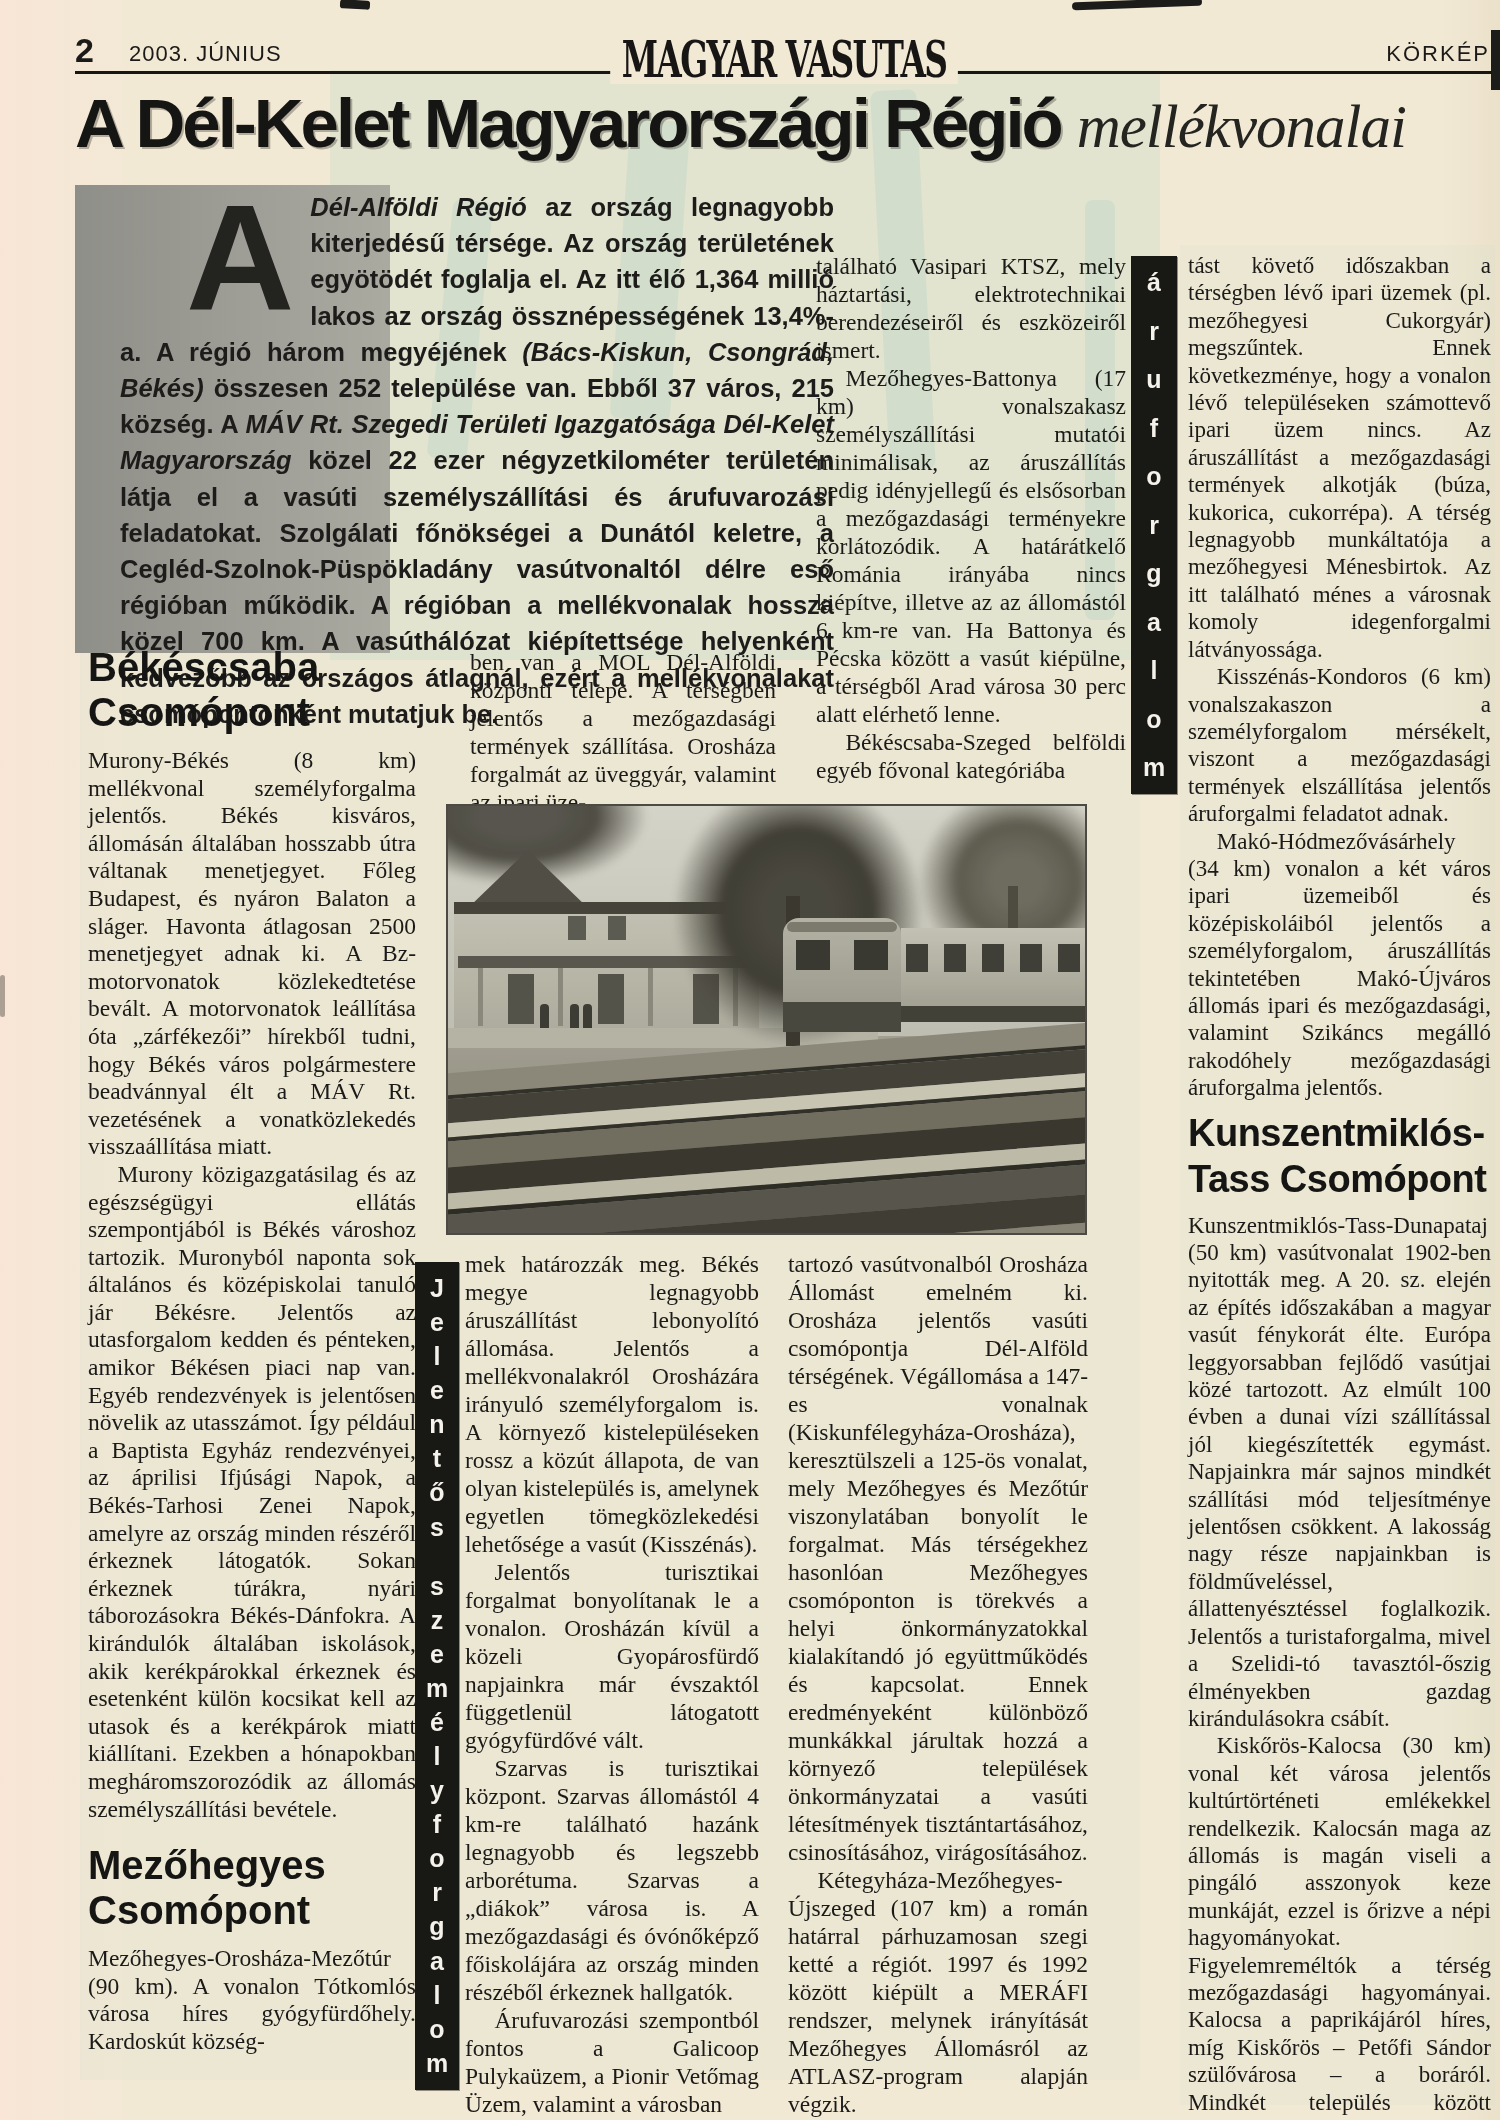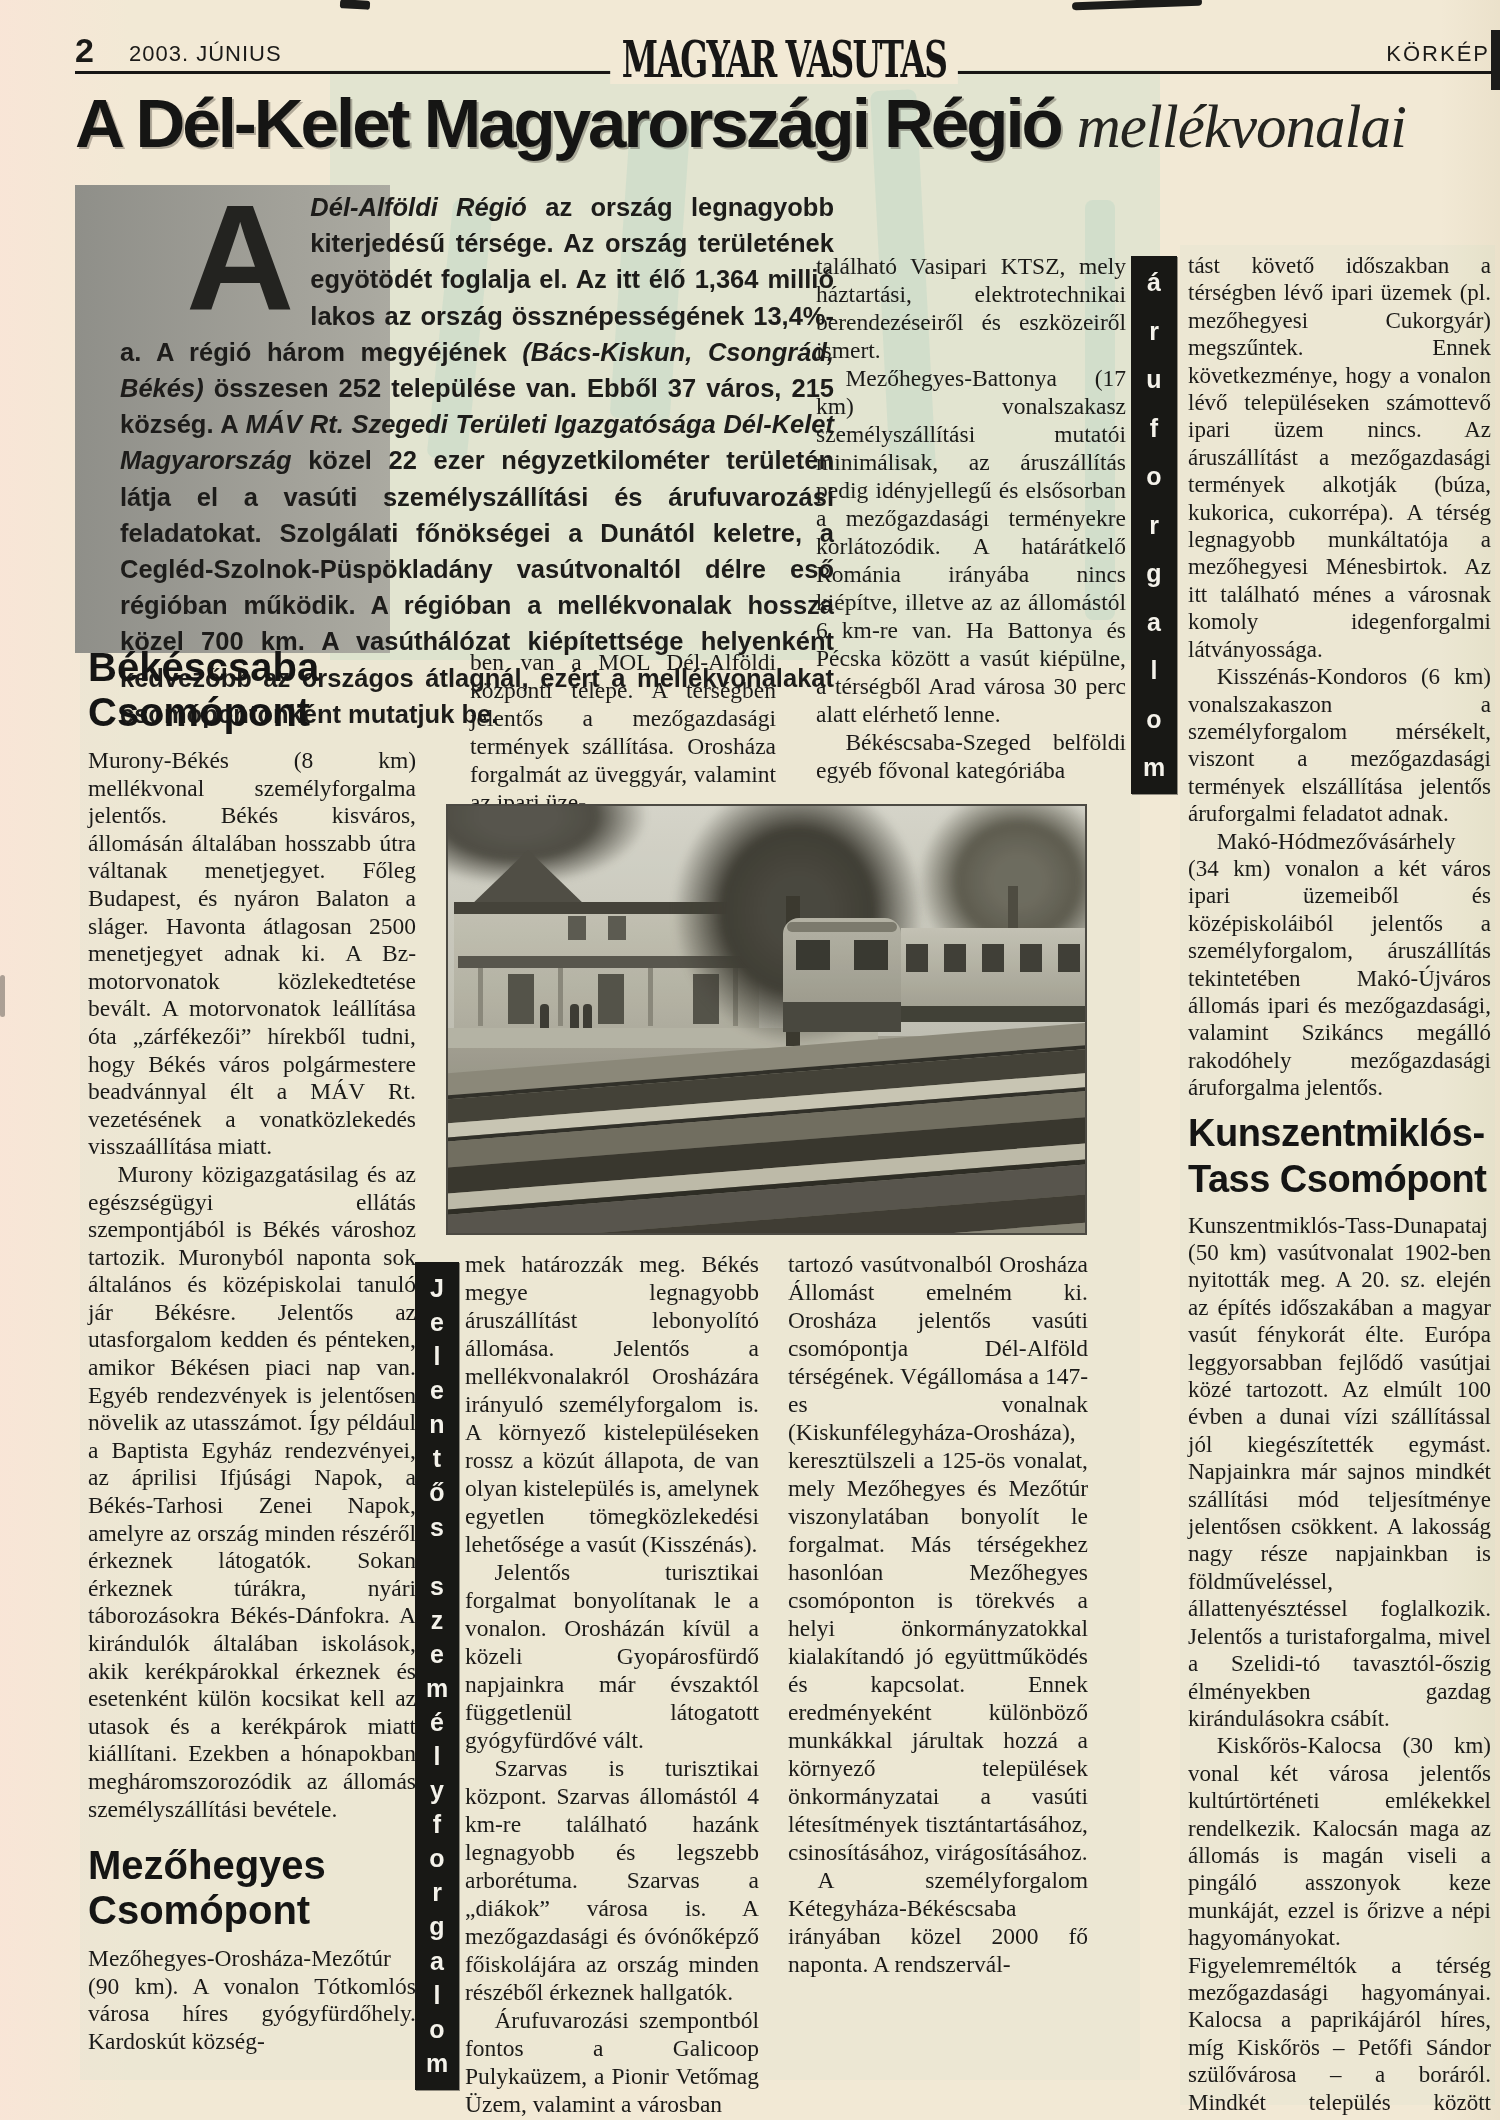--- a/index.html
+++ b/index.html
@@ -324,17 +324,18 @@
         <p class="para">mek határozzák meg. Békés megye legnagyobb áruszállítást lebonyolító állomása. Jelentős a mellékvonalakról Orosházára irányuló személyforgalom is. A környező kistelepüléseken rossz a közút állapota, de van olyan kistelepülés is, amelynek egyetlen tömegközlekedési lehetősége a vasút (Kisszénás).</p>
         <p class="para">Jelentős turisztikai forgalmat bonyolítanak le a vonalon. Orosházán kívül a közeli Gyopárosfürdő napjainkra már évszaktól függetlenül látogatott gyógyfürdővé vált.</p>
         <p class="para">Szarvas is turisztikai központ. Szarvas állomástól 4 km-re található hazánk legnagyobb és legszebb arborétuma. Szarvas a „diákok” városa is. A mezőgazdasági és óvónőképző főiskolájára az ország minden részéből érkeznek hallgatók.</p>
         <p class="para">Árufuvarozási szempontból fontos a Galicoop Pulykaüzem, a Pionir Vetőmag Üzem, valamint a városban</p>
       </div>
   </div>
 
   <div class="col" id="colC-bottom">
     <div class="plist">
         <p class="para">tartozó vasútvonalból Orosháza Állomást emelném ki. Orosháza jelentős vasúti csomópontja Dél-Alföld térségének. Végállomása a 147-es vonalnak (Kiskunfélegyháza-Orosháza), keresztülszeli a 125-ös vonalat, mely Mezőhegyes és Mezőtúr viszonylatában bonyolít le forgalmat. Más térségekhez hasonlóan Mezőhegyes csomóponton is törekvés a helyi önkormányzatokkal kialakítandó jó együttműködés és kapcsolat. Ennek eredményeként különböző munkákkal járultak hozzá a környező települések önkormányzatai a vasúti létesítmények tisztántartásához, csinosításához, virágosításához.</p>
+        <p class="para">Kétegyháza-Mezőhegyes-Újszeged (107 km) a román határral párhuzamosan szegi ketté a régiót. 1997 és 1992 között kiépült a MERÁFI rendszer, melynek irányítását Mezőhegyes Állomásról az ATLASZ-program alapján végzik.</p>
         <p class="para">A személyforgalom Kétegyháza-Békéscsaba irányában közel 2000 fő naponta. A rendszervál-</p>
       </div>
   </div>
 
 </div>
 
 </body></html>

